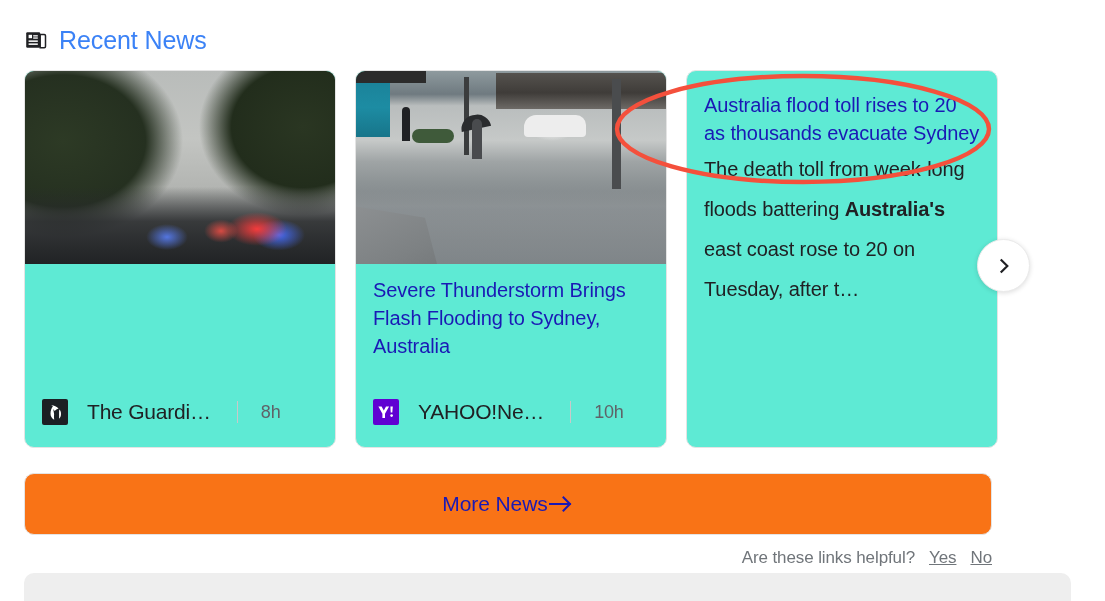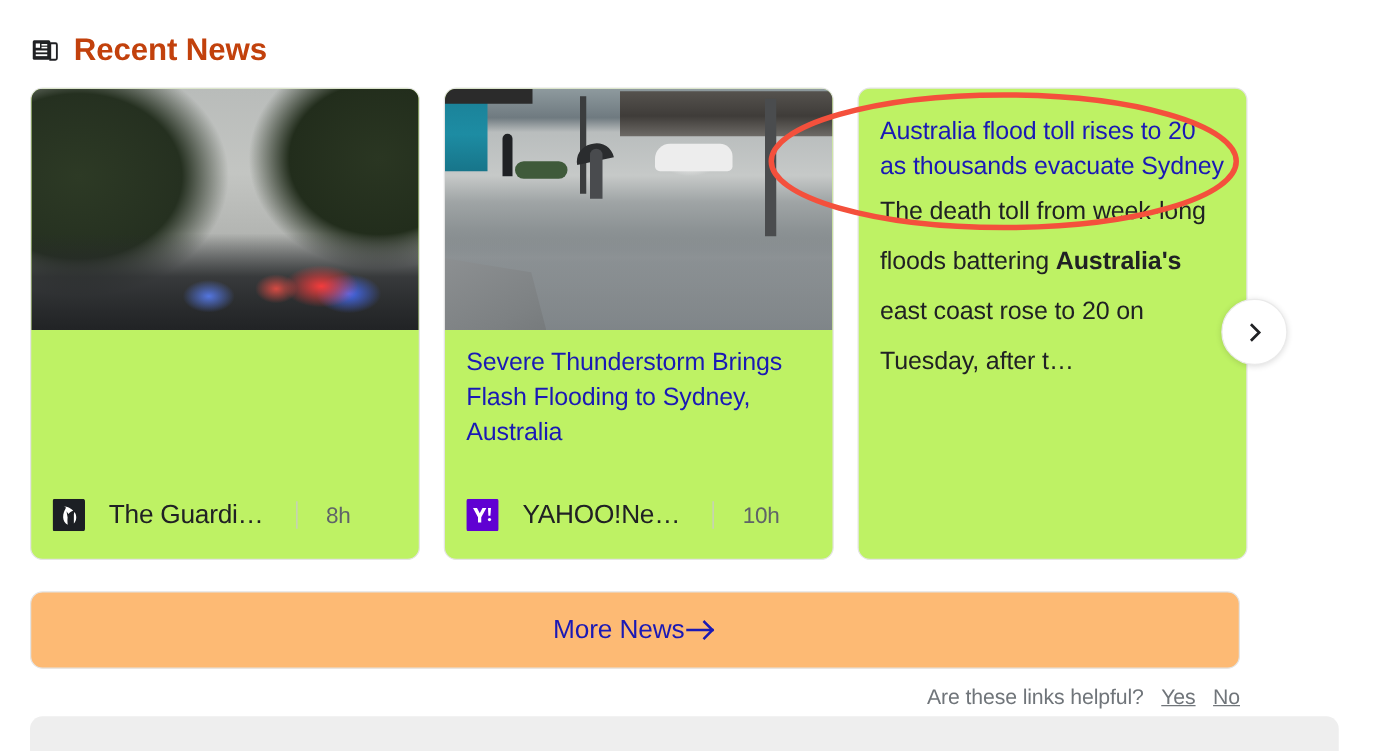--- a/index.html
+++ b/index.html
@@ -27,43 +27,43 @@
     height: 36px;
   }
   .news-icon {
     width: 24px;
     height: 24px;
     display: block;
     color: #202124;
   }
   .section-title {
     font-size: 25px;
-    color: #c2410c;
+    color: #3b82f6;
     letter-spacing: -0.1px;
     line-height: 1;
-    font-weight: 700;
+    font-weight: 400;
   }
 
   
   .cards-row {
     position: absolute;
     left: 24px;
     top: 70px;
     width: 978px;
     height: 378px;
     display: flex;
     gap: 19px;
   }
   .news-card {
     width: 312px;
     height: 378px;
     box-sizing: border-box;
     border: 1px solid #e4e4e4;
     border-radius: 10px;
-    background: #bef264;
+    background: #5eead4;
     overflow: hidden;
     position: relative;
     display: flex;
     flex-direction: column;
   }
   .card-thumb {
     width: 100%;
     height: 193px;
     position: relative;
     overflow: hidden;
@@ -154,21 +154,21 @@
   
   .more-news {
     position: absolute;
     left: 24px;
     top: 473px;
     width: 968px;
     height: 62px;
     box-sizing: border-box;
     border: 1px solid #e4e4e4;
     border-radius: 10px;
-    background: #fdba74;
+    background: #f97316;
     display: flex;
     align-items: center;
     justify-content: center;
     cursor: pointer;
   }
   .more-news-label {
     font-size: 21px;
     color: #1a19b5;
     letter-spacing: -0.1px;
   }

